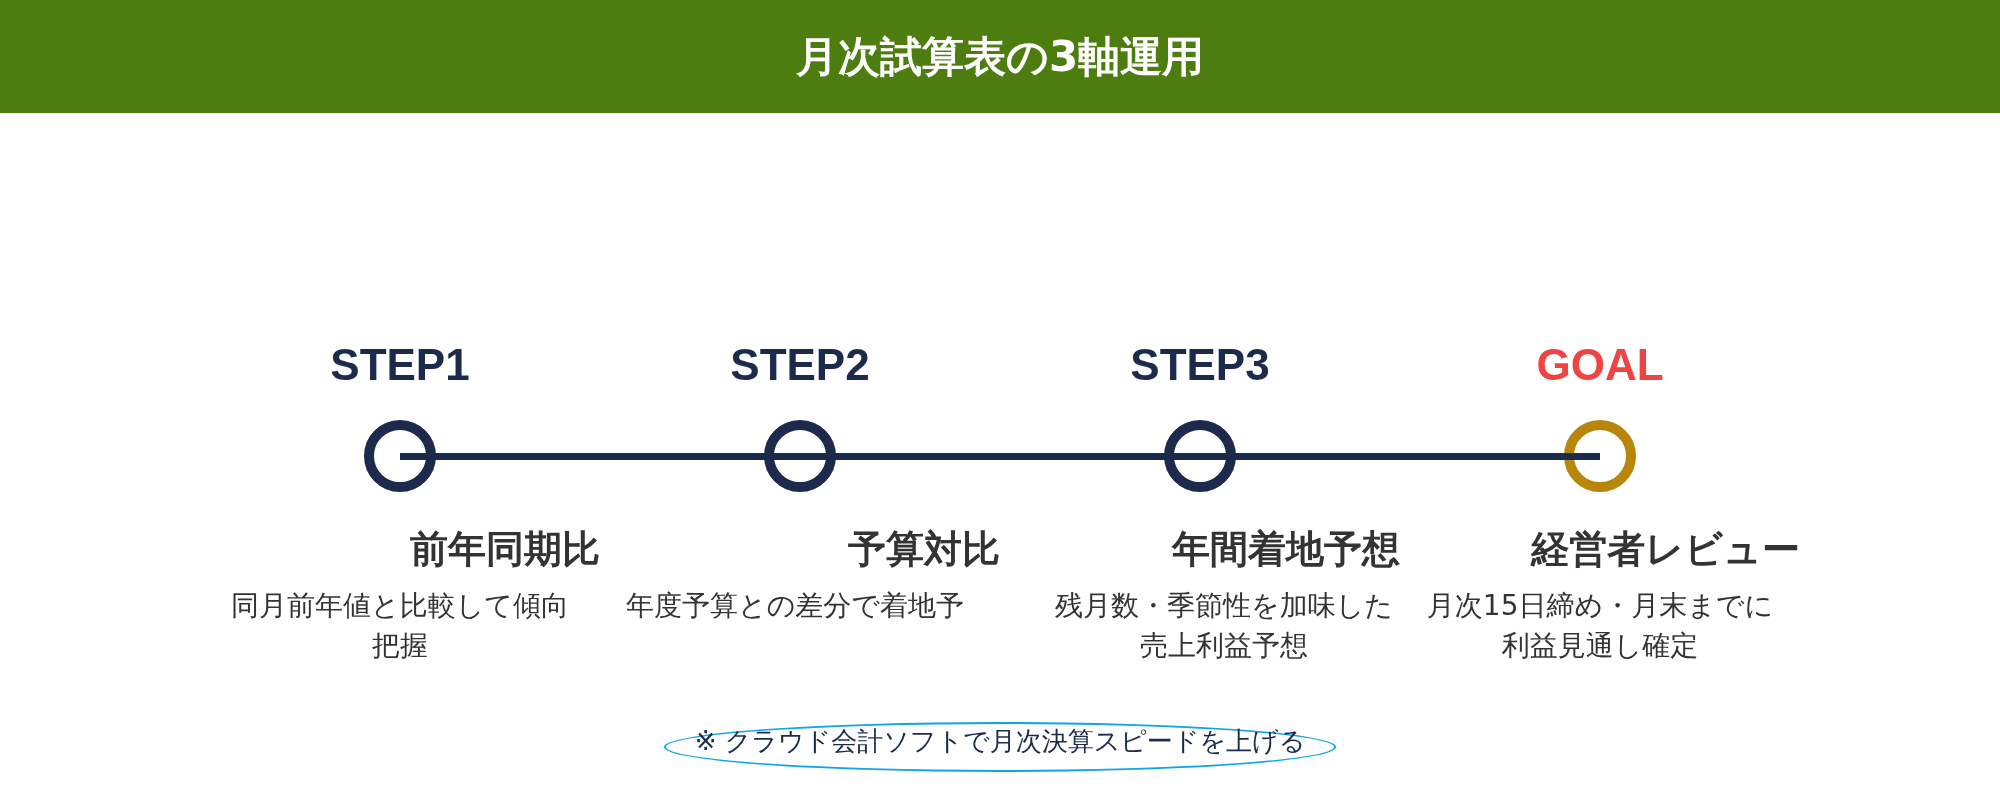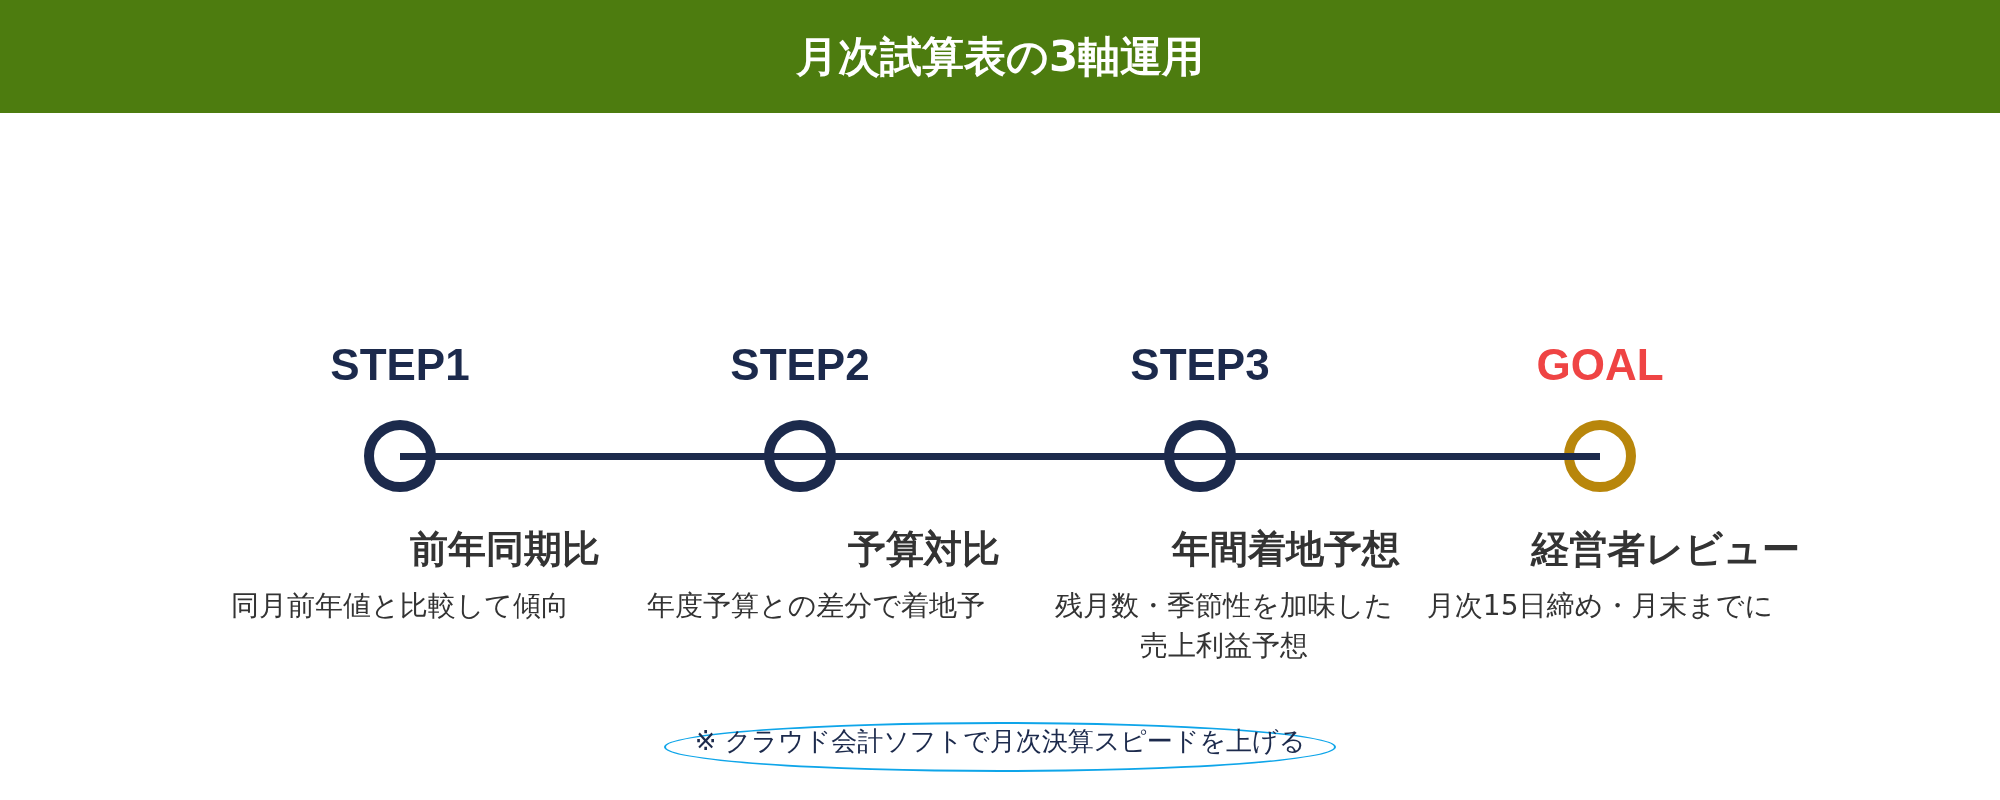--- a/index.html
+++ b/index.html
@@ -52,39 +52,41 @@
   <div class="header-title">月次試算表の3軸運用</div>
 </div>
 
 <div class="timeline-line"></div>
 
 <div class="step-label" style="left:250px;">STEP1</div>
 <div class="node" style="left:364px;"></div>
 <div class="step-title" style="left:200px;">前年同期比</div>
 <div class="step-desc" style="left:210px;">
   <div>同月前年値と比較して傾向</div>
+  <div>把握</div>
 </div>
 
 <div class="step-label" style="left:650px;">STEP2</div>
 <div class="node" style="left:764px;"></div>
 <div class="step-title" style="left:600px;">予算対比</div>
-<div class="step-desc" style="left:626px;">
+<div class="step-desc" style="left:605px;">
   <div>年度予算との差分で着地予</div>
 </div>
 
 <div class="step-label" style="left:1050px;">STEP3</div>
 <div class="node" style="left:1164px;"></div>
 <div class="step-title" style="left:1000px;">年間着地予想</div>
 <div class="step-desc" style="left:1034px;">
   <div>残月数・季節性を加味した</div>
   <div>売上利益予想</div>
 </div>
 
 <div class="step-label goal" style="left:1450px;">GOAL</div>
 <div class="node goal" style="left:1564px;"></div>
 <div class="step-title" style="left:1400px;">経営者レビュー</div>
 <div class="step-desc" style="left:1410px;">
   <div>月次15日締め・月末までに</div>
+  <div>利益見通し確定</div>
 </div>
 
 <div class="note">
   <span>※ クラウド会計ソフトで月次決算スピードを上げる</span>
 </div>
 
 </body></html>

